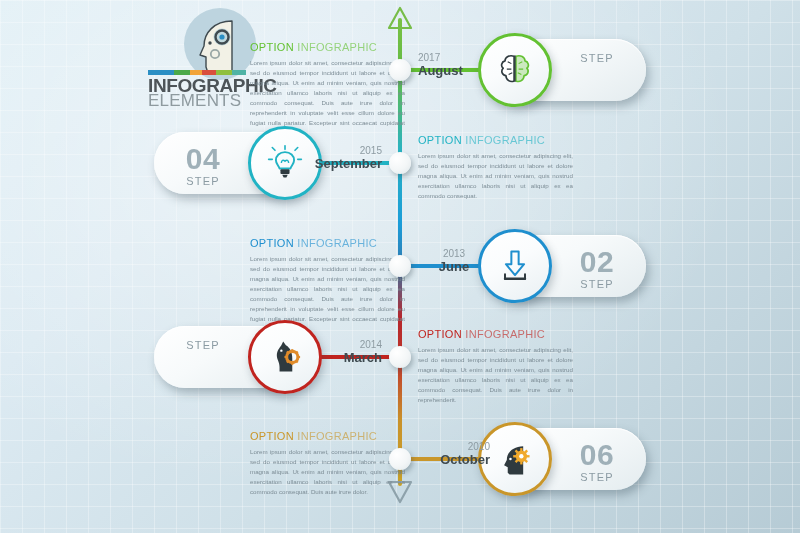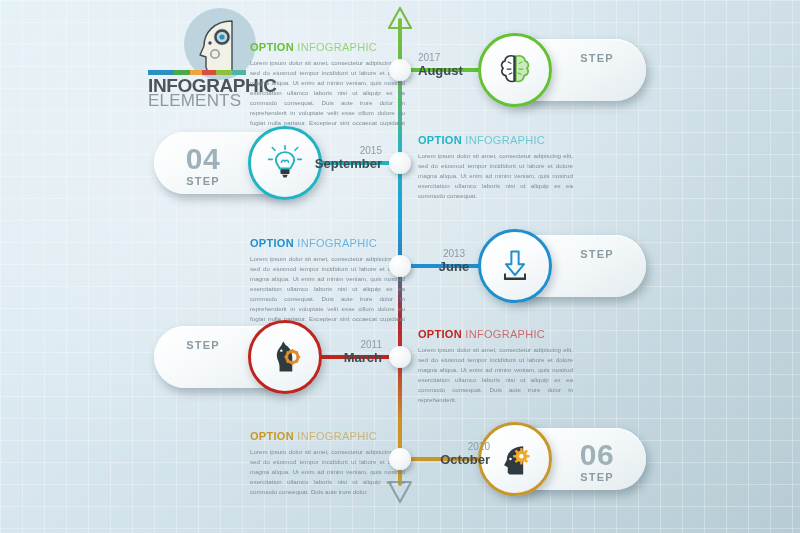--- a/index.html
+++ b/index.html
@@ -180,21 +180,21 @@
   }
   .stepnum .num {
     font-size: 30px;
     font-weight: bold;
     color: #9fb0b8;
     line-height: 1;
     letter-spacing: 0.5px;
   }
   .stepnum .lbl {
     font-size: 11px;
-    font-weight: bold;
+    font-weight: normal;
     color: #8b9ba3;
     letter-spacing: 1.2px;
     line-height: 1;
     margin-top: 2px;
   }
 
   
   .date { position: absolute; z-index: 5; }
   .date .year {
     font-size: 10px;
@@ -210,21 +210,21 @@
 
   
   .textblock { position: absolute; width: 155px; z-index: 3; }
   .tb-head {
     font-size: 11px;
     font-weight: bold;
     letter-spacing: 0.3px;
     line-height: 1;
     margin-bottom: 5px;
   }
-  .tb-head .b { font-weight: bold; }
+  .tb-head .b { font-weight: normal; }
   .tb-head .l { font-weight: normal; opacity: 0.62; }
   .tb-body {
     font-size: 6.2px;
     line-height: 1.62;
     color: #7d8d96;
     text-align: justify;
   }
 </style>
 </head>
 <body>
@@ -330,20 +330,21 @@
         <div class="textblock" style="left: 418px; top: 135px;">
           <div class="tb-head"><span class="b" style="color: rgb(33, 179, 196);">OPTION</span><span class="l" style="color: rgb(33, 179, 196);"> INFOGRAPHIC</span></div>
           <div class="tb-body">Lorem ipsum dolor sit amet, consectetur adipiscing elit, sed do eiusmod tempor incididunt ut labore et dolore magna aliqua. Ut enim ad minim veniam, quis nostrud exercitation ullamco laboris nisi ut aliquip ex ea commodo consequat.</div>
         </div>
       </div>
       <div class="row">
         <div class="node" style="top: 255px;"></div>
         <div class="connector" style="left: 400px; width: 86px; top: 264px; background: rgb(31, 143, 206);"></div>
         <div class="pill" style="left: 490px; top: 235px;"></div>
         <div class="stepnum" style="left: 562px; top: 247px;">
+          <div class="num">02</div>
           <div class="lbl">STEP</div>
         </div>
         <div class="ring" style="left: 478px; top: 229px; border-color: rgb(31, 143, 206);">
           <span>
             <svg viewBox="0 0 44 44" width="40" height="40">
         <path d="M18 6 L26 6 L26 20 L32 20 L22 32 L12 20 L18 20 Z" fill="none" stroke="#1f8fce" stroke-width="2.2" stroke-linejoin="round"></path>
         <line x1="11" y1="36" x2="33" y2="36" stroke="#2f3a3f" stroke-width="2.6" stroke-linecap="round"></line>
         <line x1="11" y1="31" x2="11" y2="36" stroke="#2f3a3f" stroke-width="2.2" stroke-linecap="round"></line>
         <line x1="33" y1="31" x2="33" y2="36" stroke="#2f3a3f" stroke-width="2.2" stroke-linecap="round"></line>
       </svg>
@@ -380,21 +381,21 @@
             <line x1="-6" y1="-6" x2="-3.8" y2="-3.8"></line>
             <line x1="3.8" y1="3.8" x2="6" y2="6"></line>
             <line x1="3.8" y1="-3.8" x2="6" y2="-6"></line>
             <line x1="-6" y1="6" x2="-3.8" y2="3.8"></line>
           </g>
         </g>
       </svg>
           </span>
         </div>
         <div class="date" style="left: 310px; width: 72px; top: 339px; text-align: right;">
-          <div class="year">2011</div>
+          <div class="year">2014</div>
           <div class="month">March</div>
         </div>
         <div class="textblock" style="left: 418px; top: 329px;">
           <div class="tb-head"><span class="b" style="color: rgb(192, 36, 31);">OPTION</span><span class="l" style="color: rgb(192, 36, 31);"> INFOGRAPHIC</span></div>
           <div class="tb-body">Lorem ipsum dolor sit amet, consectetur adipiscing elit, sed do eiusmod tempor incididunt ut labore et dolore magna aliqua. Ut enim ad minim veniam, quis nostrud exercitation ullamco laboris nisi ut aliquip ex ea commodo consequat. Duis aute irure dolor in reprehenderit.</div>
         </div>
       </div>
       <div class="row">
         <div class="node" style="top: 448px;"></div>
         <div class="connector" style="left: 400px; width: 86px; top: 457px; background: rgb(201, 150, 42);"></div>

